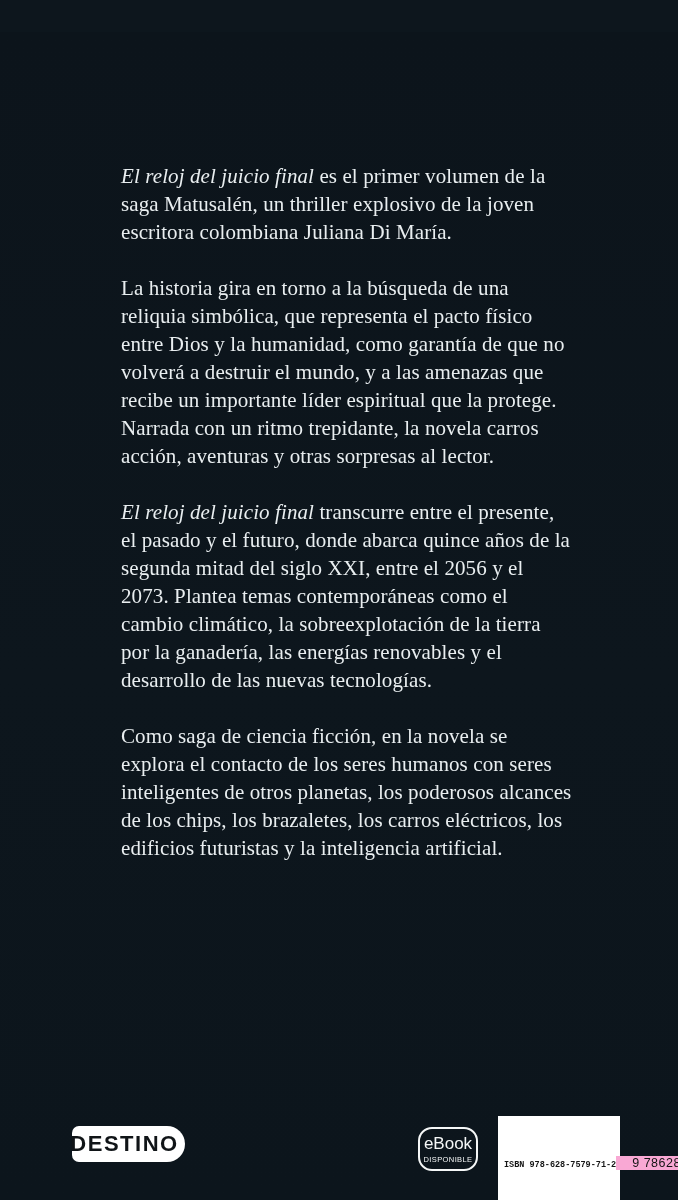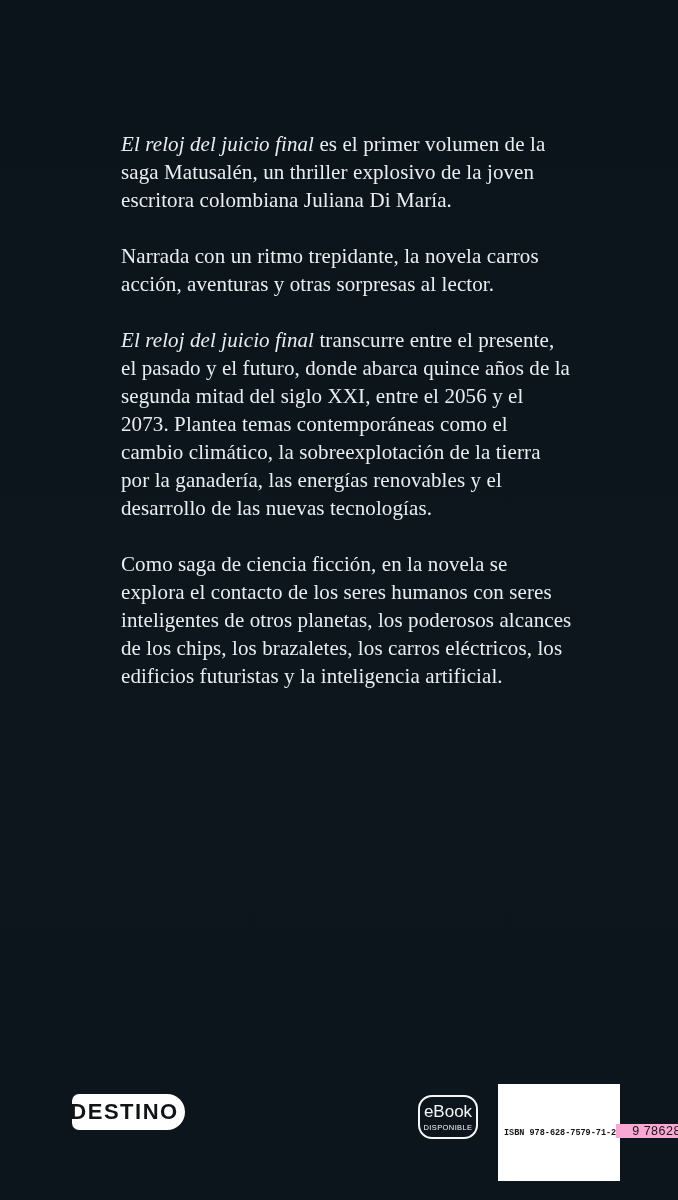--- a/index.html
+++ b/index.html
@@ -8,20 +8,21 @@
     height: 1200px;
     position: relative;
     overflow: hidden;
     background: #0d161d;
     font-family: "Liberation Serif", serif;
   }
   .cover {
     position: absolute;
     inset: 0;
     background: linear-gradient(180deg, #0c141b 0%, #0d161d 55%, #0c151c 100%);
+    margin-top: 32px;
   }
   
   .text-block {
     position: absolute;
     left: 121px;
     top: 130px;
     width: 452px;
     color: #e9eef0;
     font-size: 21px;
     line-height: 28px;
@@ -123,20 +124,21 @@
     padding-left: 16px;
   }
 </style>
 </head>
 <body>
 
 <div class="cover">
 
   <main class="text-block">
     <p><em>El reloj del juicio final</em><span> es el primer volumen de la saga Matusalén, un thriller explosivo de la joven escritora colombiana Juliana Di María.</span></p>
+    <p class="joined">La historia gira en torno a la búsqueda de una reliquia simbólica, que representa el pacto físico entre Dios y la humanidad, como garantía de que no volverá a destruir el mundo, y a las amenazas que recibe un importante líder espiritual que la protege.</p>
     <p>Narrada con un ritmo trepidante, la novela carros acción, aventuras y otras sorpresas al lector.</p>
     <p><em>El reloj del juicio final</em><span> transcurre entre el presente, el pasado y el futuro, donde abarca quince años de la segunda mitad del siglo XXI, entre el 2056 y el 2073. Plantea temas contemporáneas como el cambio climático, la sobreexplotación de la tierra por la ganadería, las energías renovables y el desarrollo de las nuevas tecnologías.</span></p>
     <p>Como saga de ciencia ficción, en la novela se explora el contacto de los seres humanos con seres inteligentes de otros planetas, los poderosos alcances de los chips, los brazaletes, los carros eléctricos, los edificios futuristas y la inteligencia artificial.</p>
   </main>
 
   <div class="publisher-logo">
     <span>DESTINO</span>
   </div>
 
 

